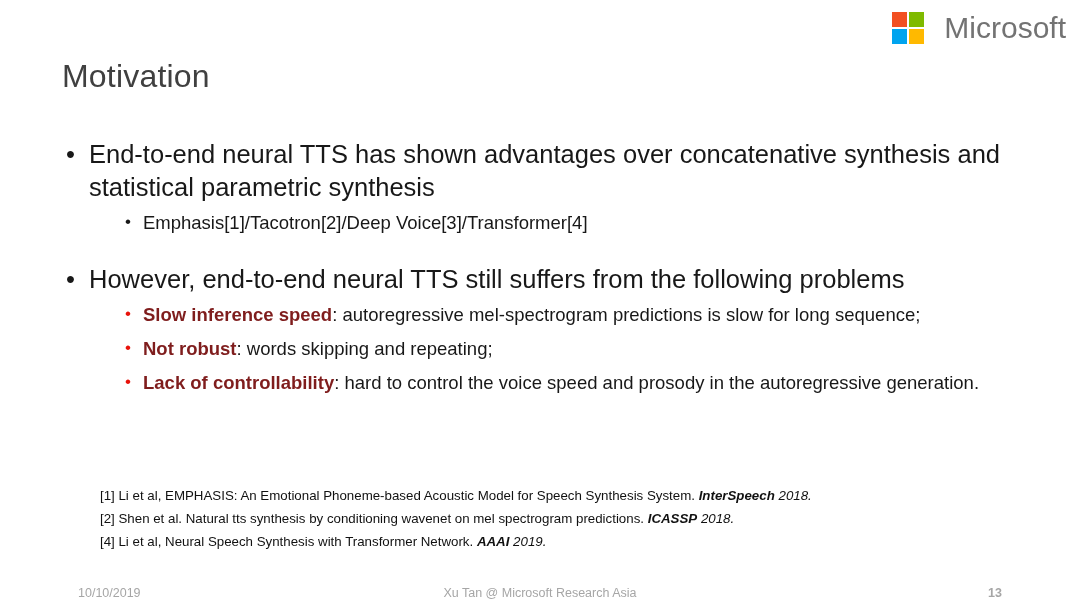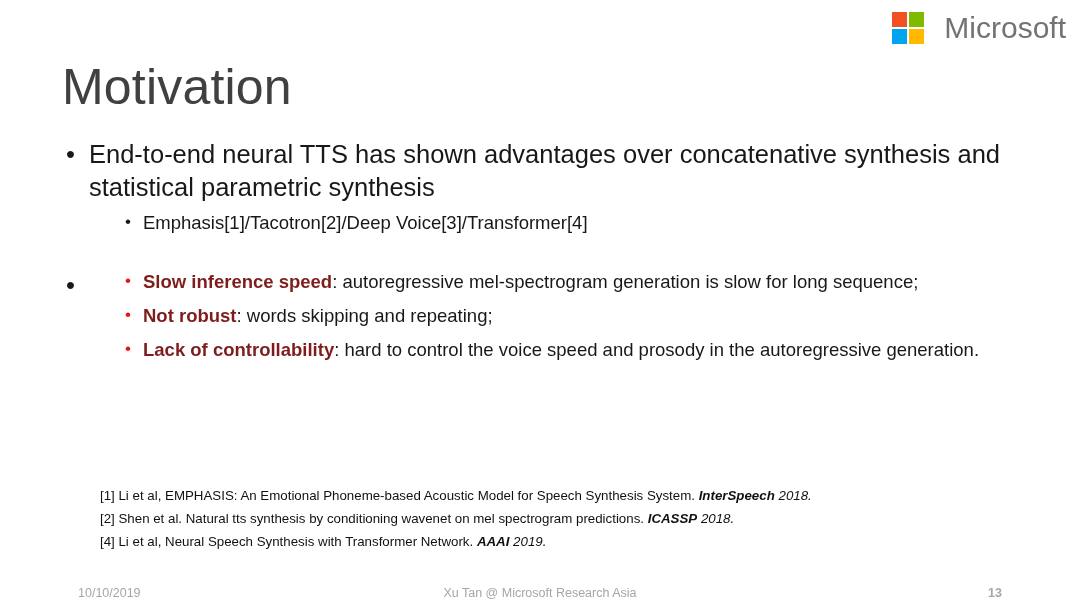--- a/index.html
+++ b/index.html
@@ -40,21 +40,21 @@
     font-family: "Liberation Sans", sans-serif;
     letter-spacing: 0px;
     line-height: 1;
   }
 
   
   .slide-title {
     position: absolute;
     left: 62px;
     top: 58px;
-    font-size: 50px;
+    font-size: 32px;
     color: #404040;
     font-weight: normal;
     letter-spacing: 0.2px;
   }
 
   
   .content {
     position: absolute;
     left: 62px;
     top: 138px;
@@ -179,24 +179,25 @@
           <span class="bullet2">•</span>
           <span>Emphasis[1]/Tacotron[2]/Deep Voice[3]/Transformer[4]</span>
         </li>
       </ul>
     </li>
 
     <div class="gap-block"></div>
 
     <li class="l1">
       <span class="bullet1">•</span>
+      <span>However, end-to-end neural TTS still suffers from the following problems</span>
       <ul class="lvl2">
         <li class="l2 red-bullet">
           <span class="bullet2">•</span>
-          <span class="red-lead">Slow inference speed</span><span>: autoregressive mel-spectrogram generation is slow for long sequence;</span>
+          <span class="red-lead">Slow inference speed</span><span>: autoregressive mel-spectrogram predictions is slow for long sequence;</span>
         </li>
         <li class="l2 red-bullet">
           <span class="bullet2">•</span>
           <span class="red-lead">Not robust</span><span>: words skipping and repeating;</span>
         </li>
         <li class="l2 red-bullet">
           <span class="bullet2">•</span>
           <span class="red-lead">Lack of controllability</span><span>: hard to control the voice speed and prosody in the autoregressive generation.</span>
         </li>
       </ul>

